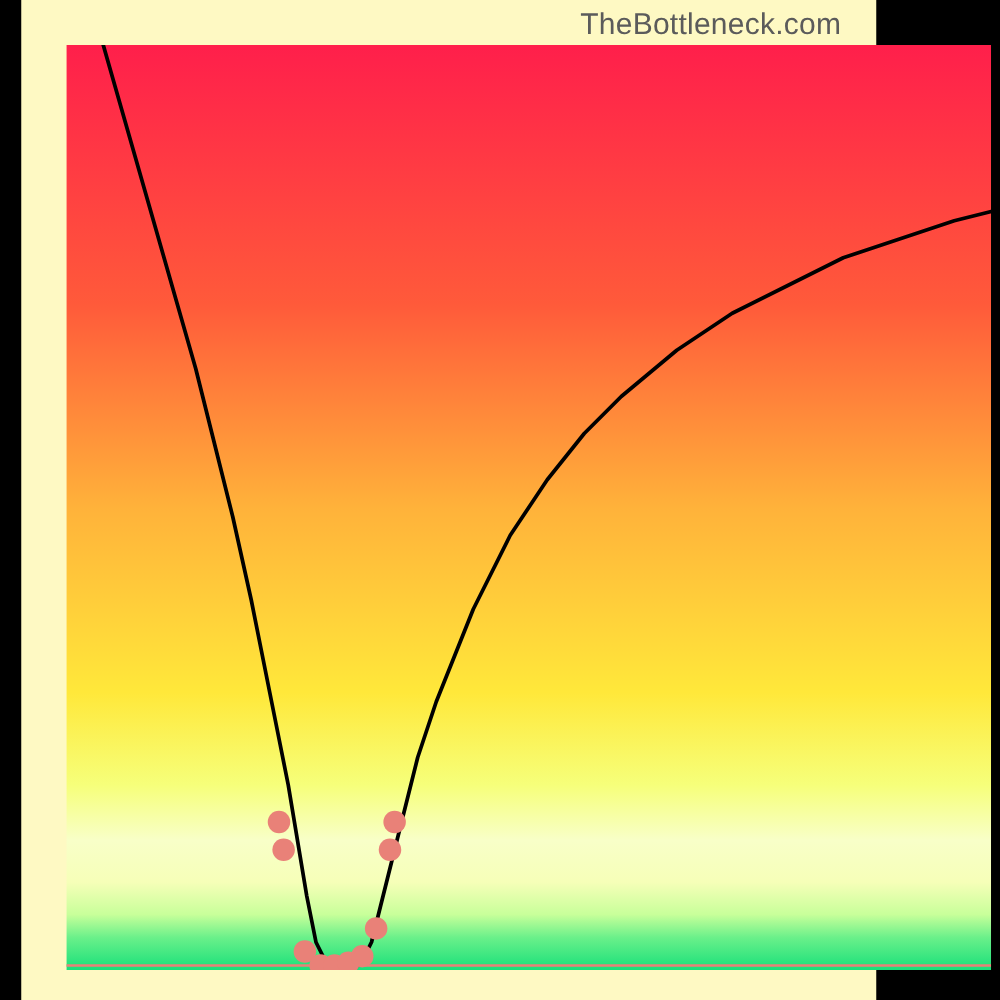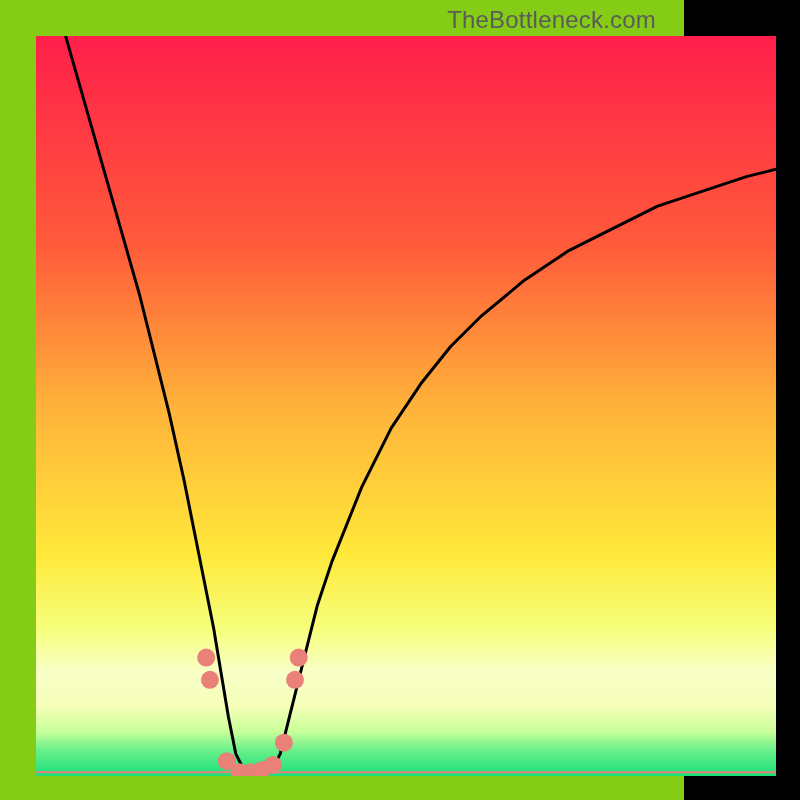--- a/index.html
+++ b/index.html
@@ -5,25 +5,25 @@
   html, body {
     margin: 0;
     padding: 0;
     width: 800px;
     height: 800px;
     background: #000;
     overflow: hidden;
   }
   .frame {
     position: absolute;
-    left: 0;
+    left: 17px;
     top: 0;
     width: 684px;
     height: 800px;
-    background: #84cc16;
+    background: #fef9c3;
   }
   .plot-area {
     position: absolute;
     left: 36px;
     top: 36px;
     width: 740px;
     height: 740px;
     overflow: hidden;
   }
   .gradient {

